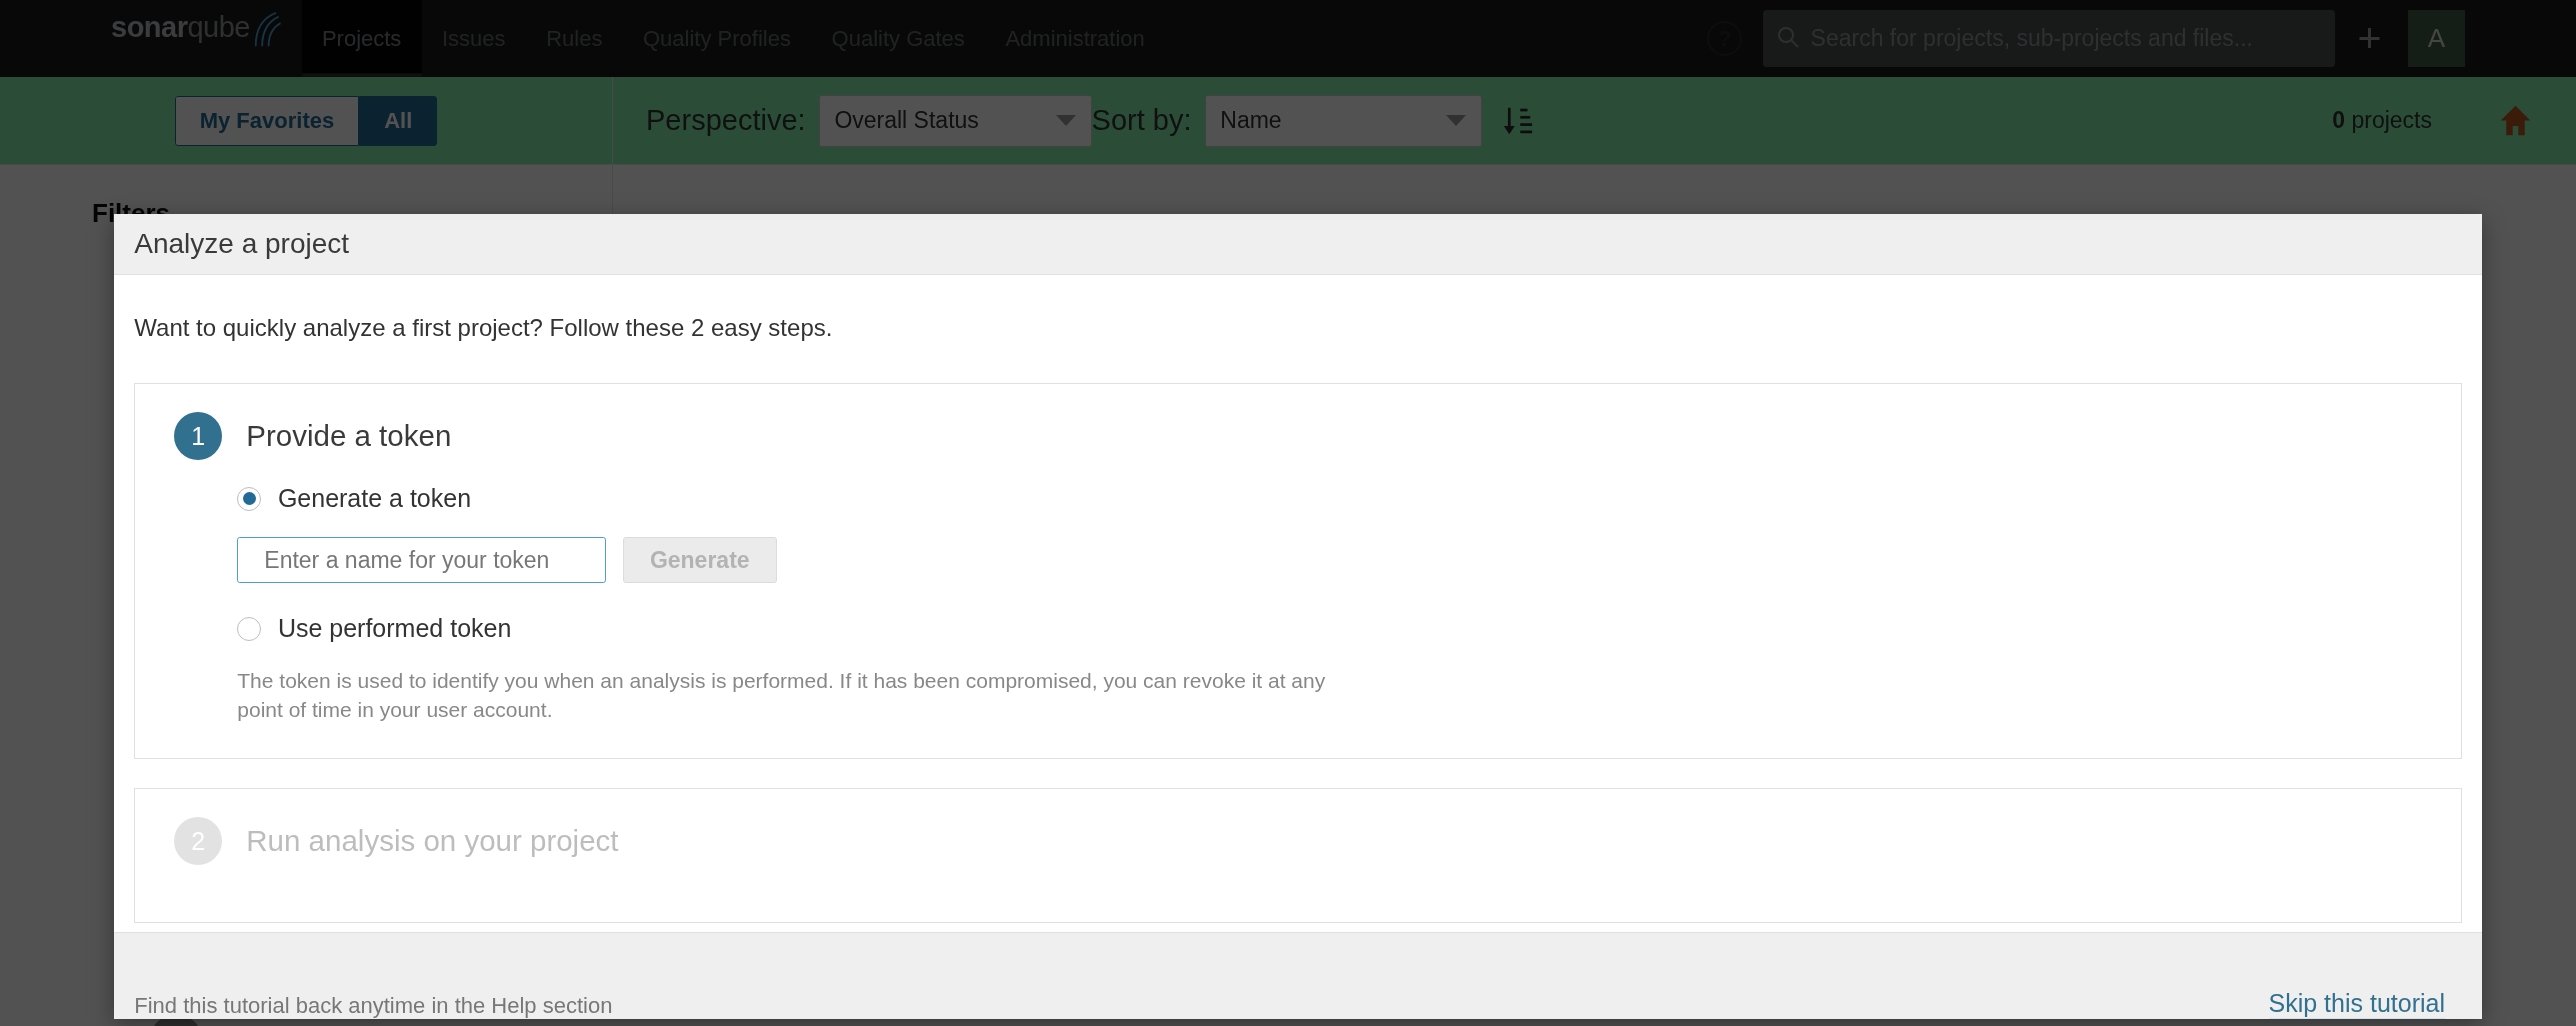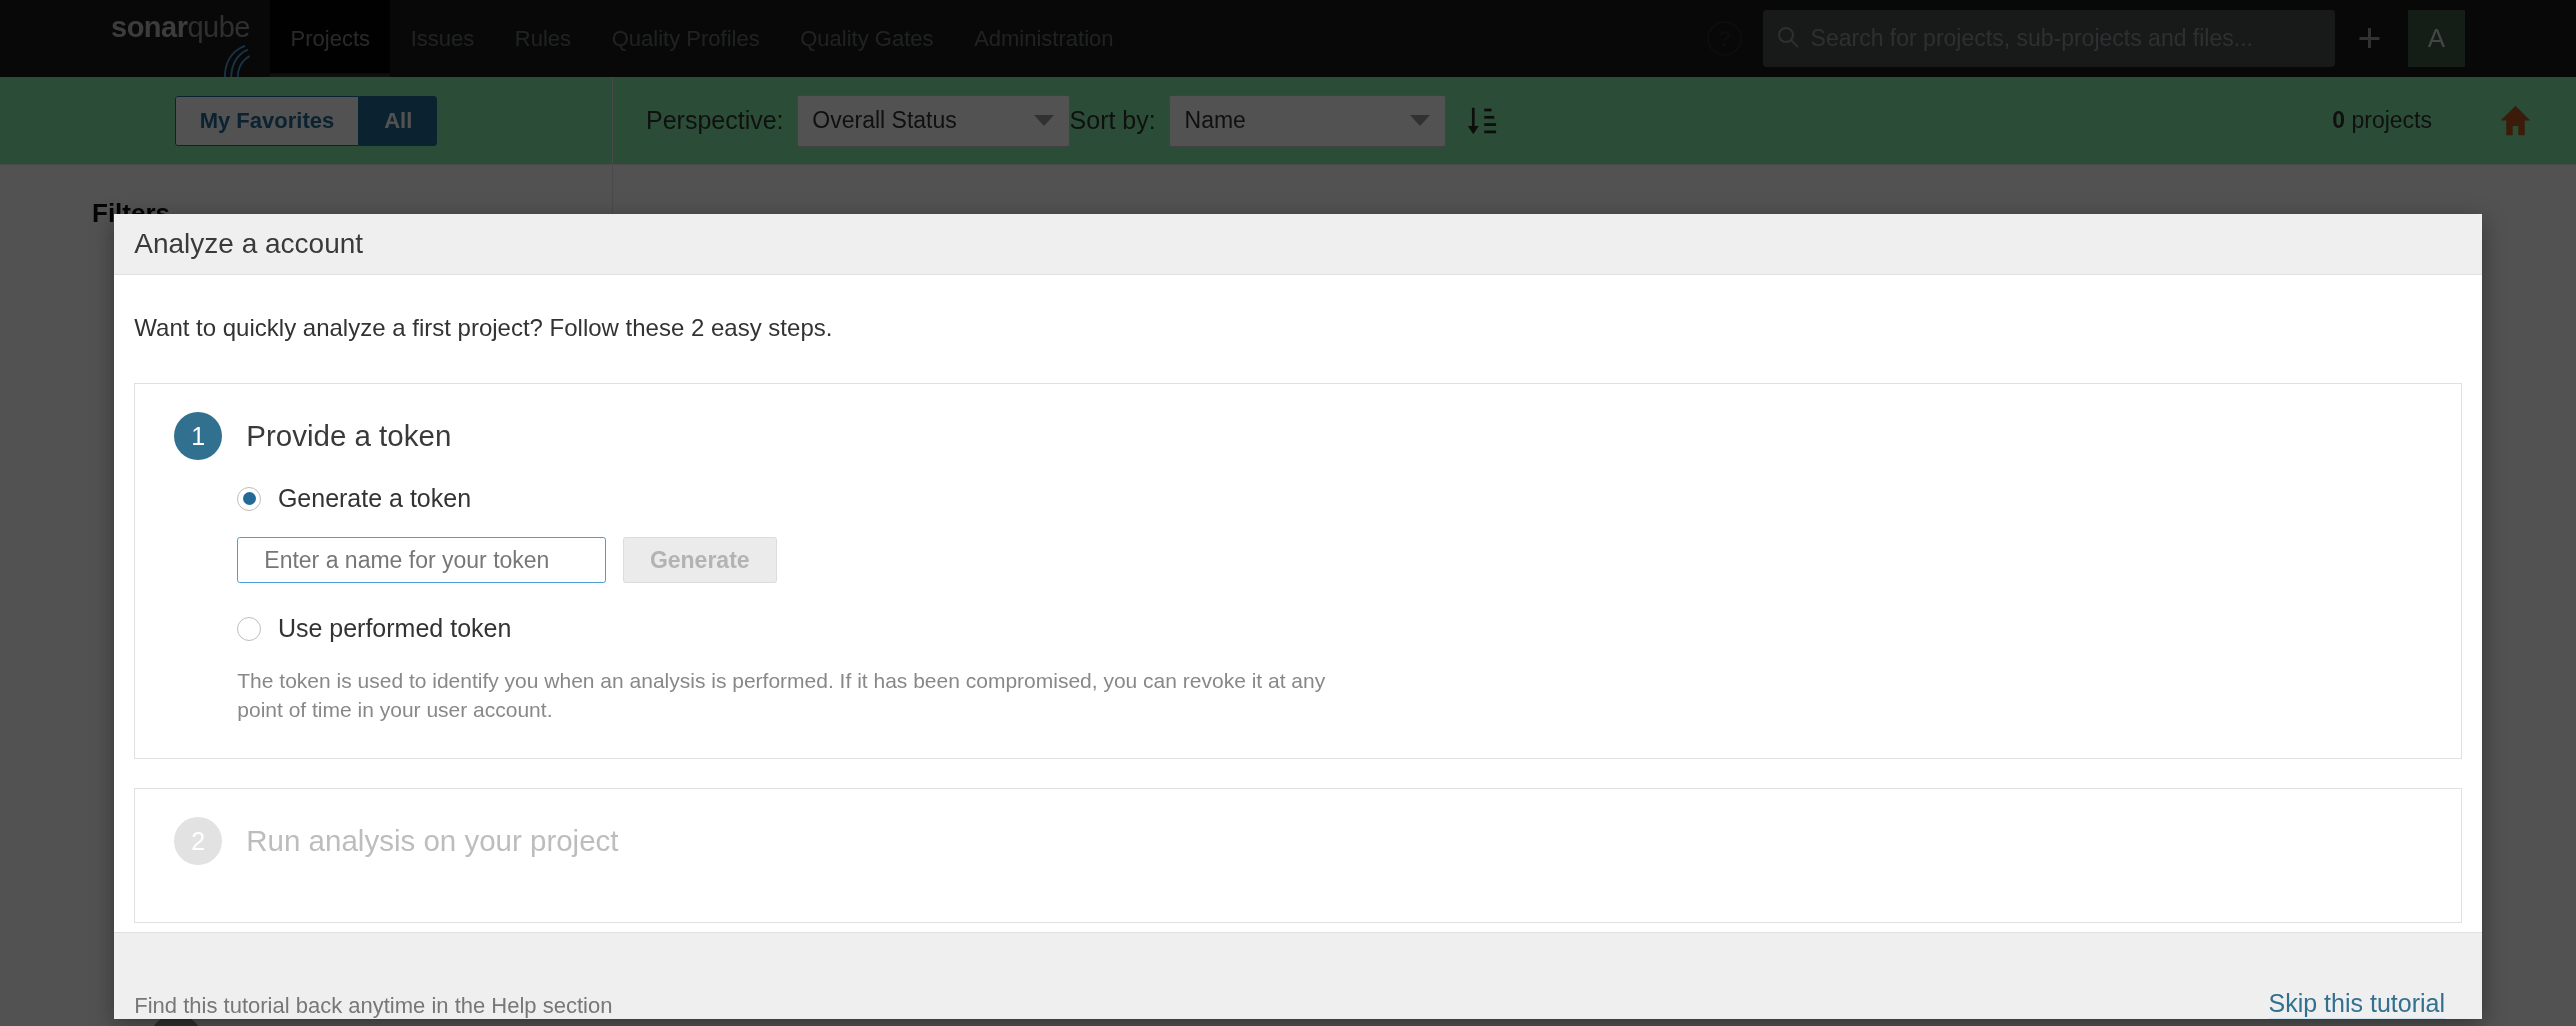--- a/index.html
+++ b/index.html
@@ -14,23 +14,22 @@
 
   
   .navbar {
     position: absolute; top: 0; left: 0;
     width: 2576px; height: 77px;
     background: #1a1a1a;
     display: flex; align-items: center;
   }
   .nav-logo {
     margin-left: 111px;
-    display: flex; align-items: flex-end;
+    display: flex; align-items: flex-start;
     height: 56px;
-    flex-direction: column;
   }
   .logo-text { font-size: 29px; color: #8e9294; letter-spacing: -0.5px; }
   .logo-text b { color: #b6babd; font-weight: bold; }
   .logo-waves { margin-left: 1.8px; position: relative; width: 29.5px; height: 37px; }
   .logo-waves svg { display: block; }
 
   .nav-links { display: flex; align-items: stretch; height: 77px; margin-left: 20.3px; }
   .nav-link {
     display: flex; align-items: center;
     padding: 0 20.3px;
@@ -102,21 +101,21 @@
   .btn-toggle {
     font-size: 22px; padding: 11px 24px;
     border: 0.9px solid #236a97; background: #fff; color: #236a97;
     cursor: pointer; font-weight: bold;
     font-family: "Liberation Sans", sans-serif;
   }
   .btn-toggle:first-child { border-radius: 2.8px 0 0 2.8px; }
   .btn-toggle.sel { background: #236a97; color: #fff; border-radius: 0 2.8px 2.8px 0; }
 
   .toolbar-right { display: flex; align-items: center; flex: 1; padding-left: 33px; }
-  .tb-label { font-size: 25px; color: #333; margin-right: 13px; }
+  .tb-label { font-size: 29px; color: #333; margin-right: 13px; }
   .select {
     height: 52px; min-width: 273px;
     border: 0.9px solid #cdcdcd; border-radius: 2.8px; background: #fff;
     display: flex; align-items: center; justify-content: space-between;
     padding: 0 14.8px; font-size: 23px; color: #333; cursor: pointer;
   }
   .select .caret {
     width: 0; height: 0; margin-left: 16.6px;
     border-left: 10.2px solid transparent; border-right: 10.2px solid transparent;
     border-top: 11px solid #999;
@@ -352,21 +351,21 @@
     </div>
   </div>
 
   <div class="overlay"></div>
 
   <div class="peek-circle"></div>
 
   <div class="modal">
 
     <div class="modal-header">
-      <div class="modal-title">Analyze a account</div>
+      <div class="modal-title">Analyze a project</div>
     </div>
 
     <div class="modal-body">
       <div class="intro">Want to quickly analyze a first project? Follow these 2 easy steps.</div>
 
       <div class="step">
         <div class="step-head">
           <div class="badge">1</div>
           <div class="step-title">Provide a token</div>
         </div>

